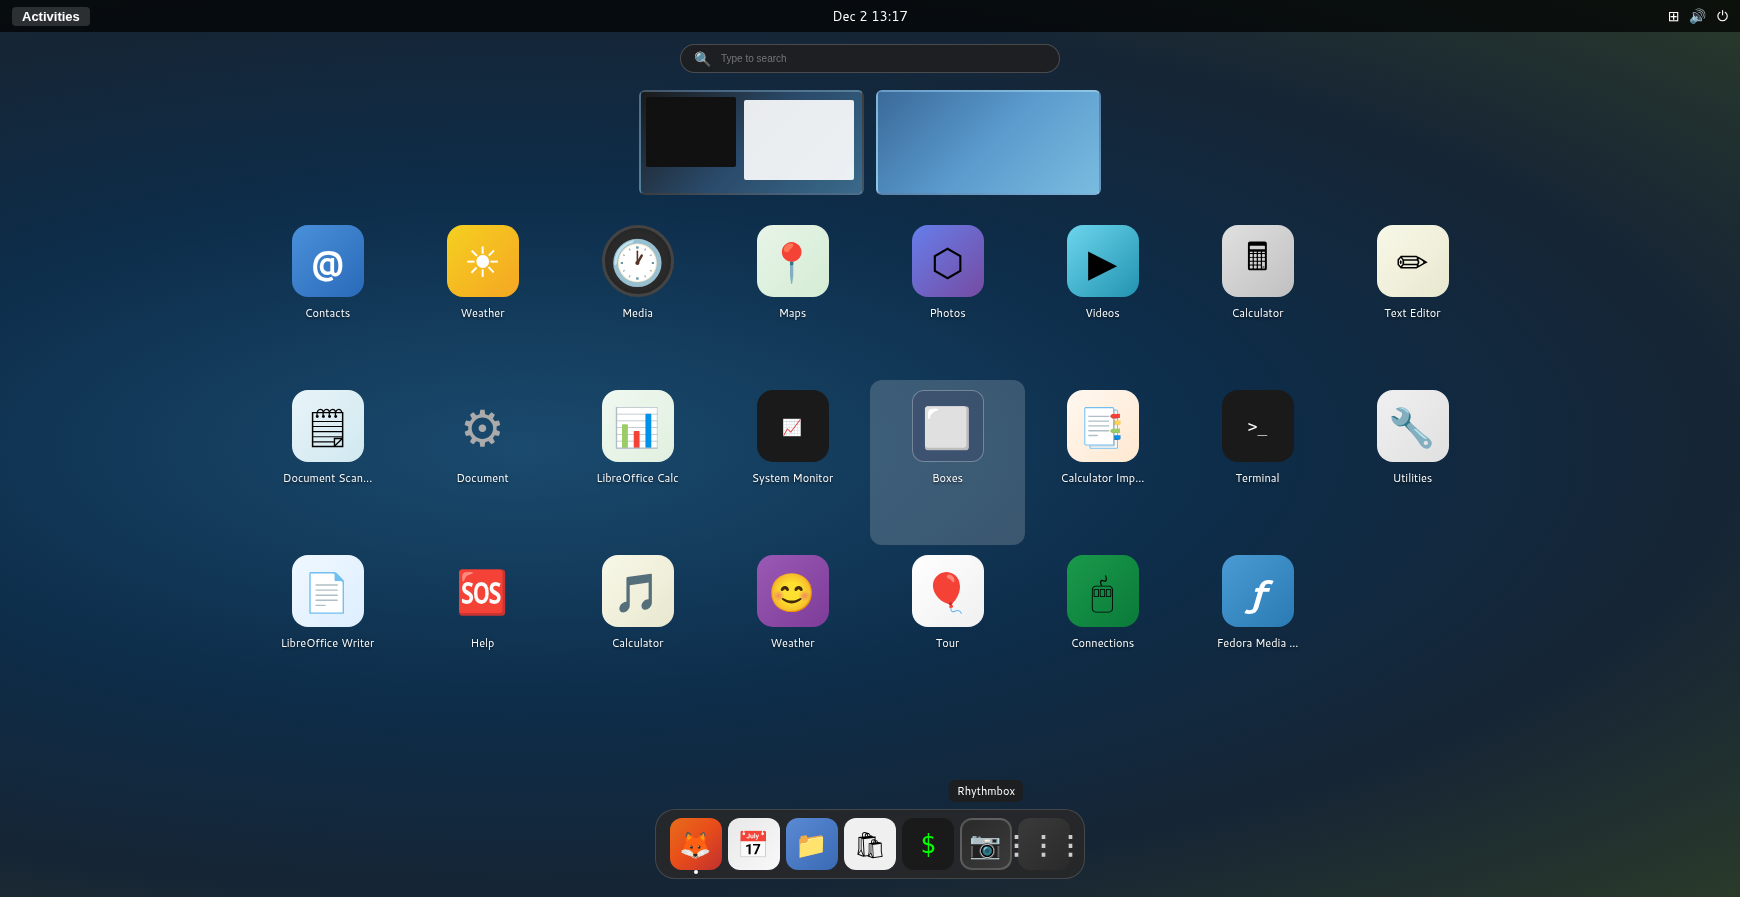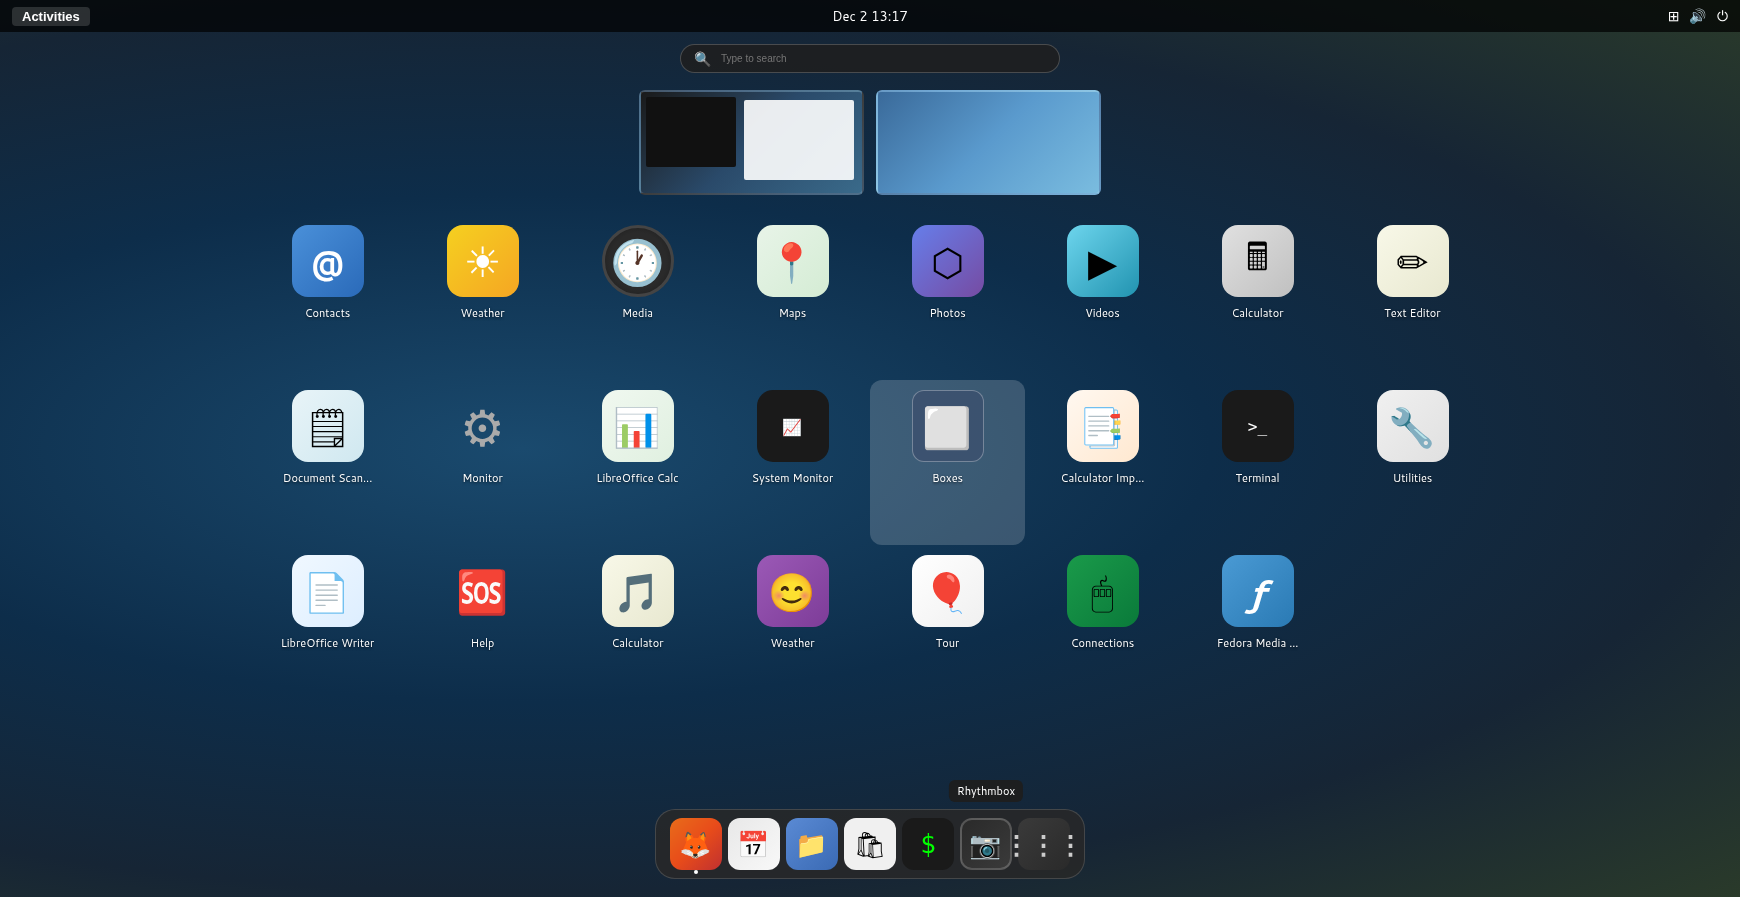--- a/index.html
+++ b/index.html
@@ -305,21 +305,21 @@
     <div class="app-icon">
       <div class="icon-img icon-texteditor">✏</div>
       <div class="app-label">Text Editor</div>
     </div>
     <div class="app-icon">
       <div class="icon-img icon-docscanner">🗒</div>
       <div class="app-label">Document Scan...</div>
     </div>
     <div class="app-icon">
       <div class="icon-img icon-settings">⚙</div>
-      <div class="app-label">Monitor</div>
+      <div class="app-label">Document</div>
     </div>
     <div class="app-icon">
       <div class="icon-img icon-libreoffice-calc">📊</div>
       <div class="app-label">LibreOffice Calc</div>
     </div>
     <div class="app-icon">
       <div class="icon-img icon-sysmonitor">📈</div>
       <div class="app-label">System Monitor</div>
     </div>
     <div class="app-icon selected">

